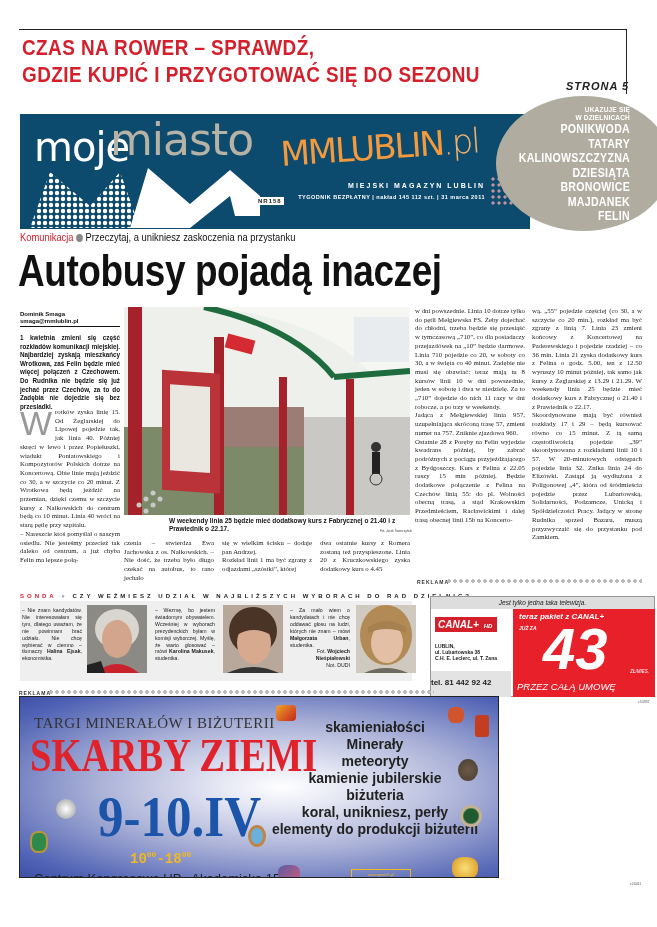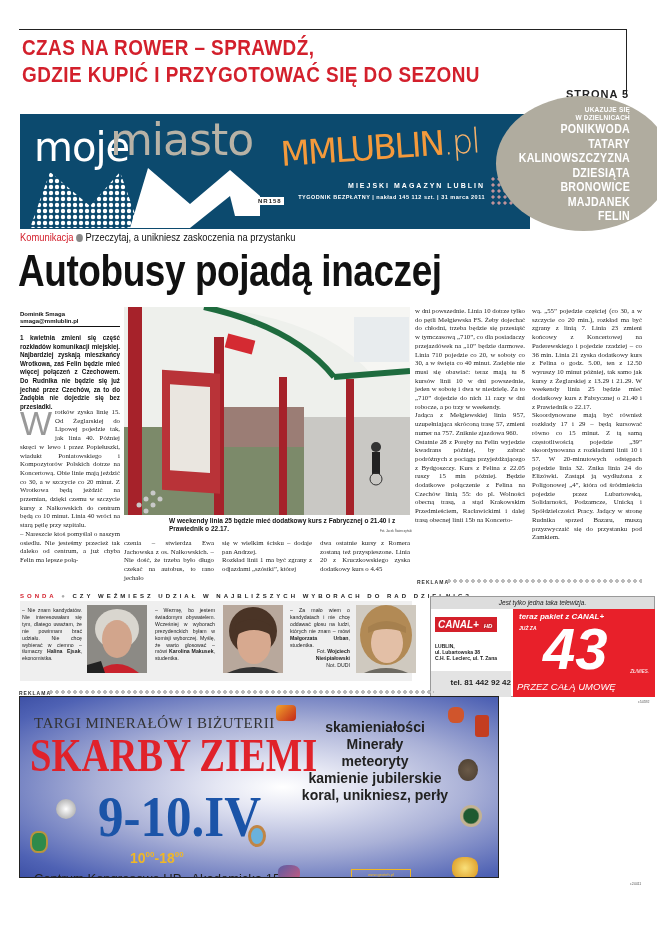--- a/index.html
+++ b/index.html
@@ -2,21 +2,21 @@
 <html><head>
 <meta charset="utf-8">
 <style>
   * { box-sizing: border-box; margin: 0; padding: 0; }
   html, body { width: 657px; height: 927px; background: #fff; overflow: hidden; }
   body { position: relative; font-family: "Liberation Sans", sans-serif; color: #111; }
 
   .topline { position: absolute; left: 19px; top: 29px; width: 608px; height: 1px; background: #222; }
   .topline-v { position: absolute; left: 626px; top: 29px; width: 1px; height: 65px; background: #222; }
   .teaser { position: absolute; left: 22px; top: 34px; color: #d3202c; font-family: "Liberation Sans", sans-serif; font-weight: bold; font-size: 22px; line-height: 27px; letter-spacing: 0.5px; transform: scaleX(0.86); transform-origin: left top; white-space: nowrap; }
-  .strona { position: absolute; left: 566px; top: 88px; font-size: 11px; font-weight: bold; letter-spacing: 1px; color: #222; }
+  .strona { position: absolute; left: 566px; top: 80px; font-size: 11px; font-weight: bold; letter-spacing: 1px; color: #222; font-style: italic; }
 
   .masthead { position: absolute; left: 20px; top: 114px; width: 510px; height: 115px; background: #0c4a6e; overflow: hidden; }
   .logo-moje { position: absolute; left: 14px; top: 10px; font-size: 40px; color: #fff; font-family: "DejaVu Sans", sans-serif; letter-spacing: -1px; }
   .logo-miasto { position: absolute; left: 90px; top: 0px; font-size: 44px; color: #b7b2a6; font-family: "DejaVu Sans", sans-serif; letter-spacing: -1px; text-align: center; }
   .logo-mm { position: absolute; left: 10px; top: 52px; width: 250px; height: 62px; }
   .logo-site { position: absolute; left: 262px; top: 20px; font-size: 34px; color: #f49a3c; font-family: "DejaVu Sans", sans-serif; letter-spacing: -2px; transform: rotate(-4deg); transform-origin: left bottom; }
   .logo-site .pl { font-weight: 100; color: #f7b26b; }
   .nr { position: absolute; left: 236px; top: 83px; background: #fff; color: #222; font-size: 6px; padding: 1px 2px; font-weight: bold; letter-spacing: 1px; }
   .mh-line1 { position: absolute; left: 290px; top: 68px; width: 175px; text-align: right; color: #fff; font-size: 7px; font-weight: bold; letter-spacing: 2px; }
   .mh-line2 { position: absolute; left: 220px; top: 80px; width: 245px; text-align: right; color: #fff; font-size: 5.5px; font-weight: bold; letter-spacing: 0.5px; white-space: nowrap; }
@@ -47,35 +47,35 @@
   .sonda { position: absolute; left: 20px; top: 595px; width: 392px; height: 84px; background: #efefef; }
   .sonda-title { position: absolute; left: 20px; top: 593px; font-size: 6px; font-weight: bold; letter-spacing: 3px; white-space: nowrap; color: #222; }
   .sonda-title .r { color: #d3202c; }
   .sonda-q { position: absolute; font-size: 5.2px; line-height: 6.9px; text-align: justify; font-family: "Liberation Sans", sans-serif; color: #222; }
   .face { position: absolute; width: 60px; height: 68px; overflow: hidden; }
 
   .cyfra { position: absolute; left: 430px; top: 596px; width: 225px; height: 101px; border: 1px solid #999; background: #fff; }
   .cyfra-top { position: absolute; left: 0; top: 0; width: 100%; height: 12px; background: #ddd; text-align: center; font-size: 6.5px; font-style: italic; line-height: 12px; color: #222; }
   .cyfra-logo { position: absolute; left: 4px; top: 20px; background: #d4202a; color: #fff; font-weight: bold; font-style: italic; font-size: 10px; padding: 2px 3px; }
   .cyfra-addr { position: absolute; left: 4px; top: 46px; font-size: 5px; line-height: 6px; font-weight: bold; color: #222; }
-  .cyfra-tel { position: absolute; left: 0px; top: 74px; width: 80px; height: 26px; background: #e3e3e3; text-align: right; line-height: 24px; font-size: 8px; font-weight: bold; color: #222; }
+  .cyfra-tel { position: absolute; left: 0px; top: 74px; width: 80px; height: 26px; background: #e3e3e3; text-align: left; line-height: 24px; font-size: 8px; font-weight: bold; color: #222; }
   .cyfra-red { position: absolute; left: 82px; top: 12px; width: 142px; height: 88px; background: #e8202a; color: #fff; }
   .cyfra-red .t1 { position: absolute; left: 6px; top: 3px; font-size: 8px; font-style: italic; font-weight: bold; white-space: nowrap; }
   .cyfra-red .t2 { position: absolute; left: 6px; top: 16px; font-size: 5px; font-style: italic; font-weight: bold; }
   .cyfra-red .num { position: absolute; left: 30px; top: 10px; font-size: 58px; font-weight: bold; font-style: italic; line-height: 60px; }
   .cyfra-red .unit { position: absolute; right: 6px; top: 60px; font-size: 4.5px; font-style: italic; }
   .cyfra-red .bottom { position: absolute; left: 4px; top: 72px; font-size: 9.5px; font-style: italic; white-space: nowrap; }
   .adcode { position: absolute; font-size: 3.5px; color: #555; }
 
   .minerals { position: absolute; left: 19px; top: 696px; width: 480px; height: 182px; border: 1px solid #222;
     background: radial-gradient(ellipse at 55% 50%, #ffffff 0%, #e4e6f3 18%, #aab1d7 50%, #4f62b4 88%, #3e51a6 100%); overflow: hidden; }
   .m-title { position: absolute; left: 14px; top: 18px; font-family: "Liberation Serif", serif; font-size: 15px; color: #333; letter-spacing: 0.5px; white-space: nowrap; }
   .m-brand { position: absolute; left: 10px; top: 32px; font-family: "Liberation Serif", serif; font-weight: bold; font-size: 46px; color: #e0222a; white-space: nowrap; transform: scaleX(0.84); transform-origin: left; }
   .m-date { position: absolute; left: 78px; top: 86px; font-family: "Liberation Serif", serif; font-weight: bold; font-size: 58px; color: #1b54a8; white-space: nowrap; transform: scaleX(0.88); transform-origin: left; }
-  .m-time { position: absolute; left: 110px; top: 153px; font-family: Liberation Sans, sans-serif; font-weight: bold; font-size: 14px; color: #f0b726; text-align: right; }
+  .m-time { position: absolute; left: 110px; top: 153px; font-family: Liberation Mono, monospace; font-weight: bold; font-size: 14px; color: #f0b726; text-align: right; }
   .m-time sup { font-size: 8px; }
   .m-addr { position: absolute; left: 14px; top: 174px; font-size: 13px; color: #222; white-space: nowrap; }
   .m-list { position: absolute; left: 245px; top: 22px; width: 220px; text-align: center; font-weight: bold; font-size: 14px; line-height: 17px; color: #222; }
   .m-url { position: absolute; left: 331px; top: 172px; width: 60px; height: 12px; border: 1px solid #f0b726; font-size: 4px; color: #f0b726; text-align: center; line-height: 10px; }
   .gem { position: absolute; border-radius: 40%; }
 </style>
 </head>
 <body>
 
 <div class="topline"></div>
@@ -243,21 +243,23 @@
   <div class="m-title">TARGI MINERAŁÓW I BIŻUTERII</div>
   <div class="m-brand">SKARBY ZIEMI</div>
   <div class="m-date">9-10.IV</div>
   <div class="m-time"><span>10</span><sup>00</sup>-<span>18</span><sup>00</sup></div>
   <div class="m-addr" style="white-space:pre;">Centrum Kongresowe UP   Akademicka 15</div>
   <div class="m-list">
     <div>skamieniałości</div>
     <div>Minerały</div>
     <div>meteoryty</div>
     <div>kamienie jubilerskie</div>
+    <div>biżuteria</div>
     <div>koral, unikniesz, perły</div>
+    <div>elementy do produkcji biżuterii</div>
   </div>
   <div class="m-url">www.geoteh.pl</div>
   <div class="gem" style="left:256px; top:8px; width:20px; height:16px; background:linear-gradient(135deg,#f1a32a,#c3261a); border-radius:4px;"></div>
   <div class="gem" style="left:36px; top:102px; width:20px; height:20px; border-radius:50%; background:radial-gradient(circle,#fff,#999);"></div>
   <div class="gem" style="left:10px; top:134px; width:18px; height:22px; background:#2e8a4a; border:2px solid #b8953e;"></div>
   <div class="gem" style="left:228px; top:128px; width:18px; height:22px; border:3px solid #c08545; background:#6ab2dc; border-radius:50%;"></div>
   <div class="gem" style="left:258px; top:168px; width:22px; height:16px; background:linear-gradient(135deg,#5b5da5,#c65a7e);"></div>
   <div class="gem" style="left:428px; top:10px; width:16px; height:16px; background:#d0552c;"></div>
   <div class="gem" style="left:455px; top:18px; width:14px; height:22px; background:#c43d20; border-radius:3px;"></div>
   <div class="gem" style="left:438px; top:62px; width:20px; height:22px; background:radial-gradient(circle,#6b5a48,#4a3d30); border-radius:50%;"></div>

